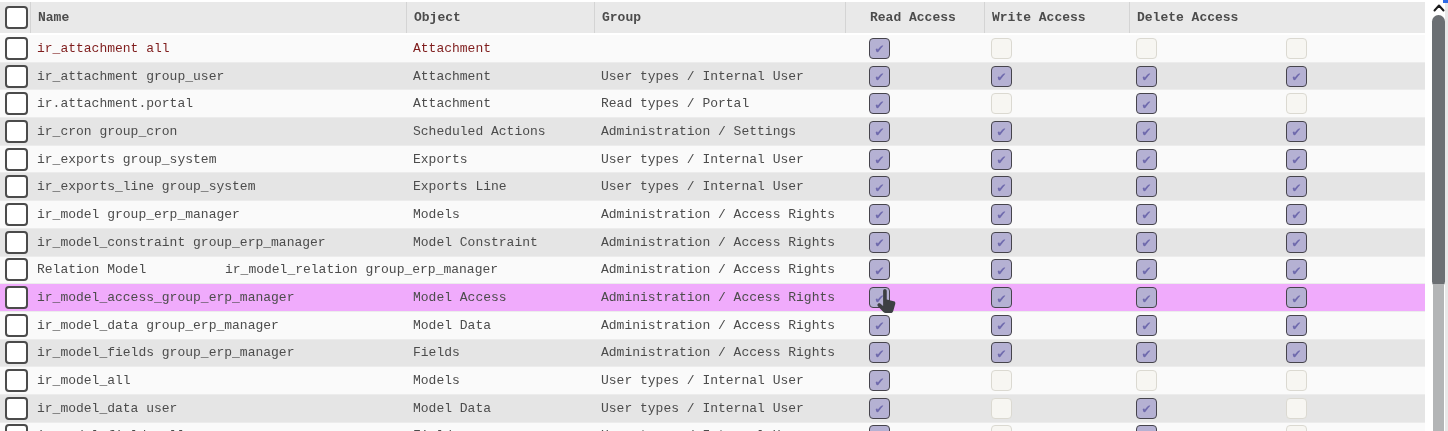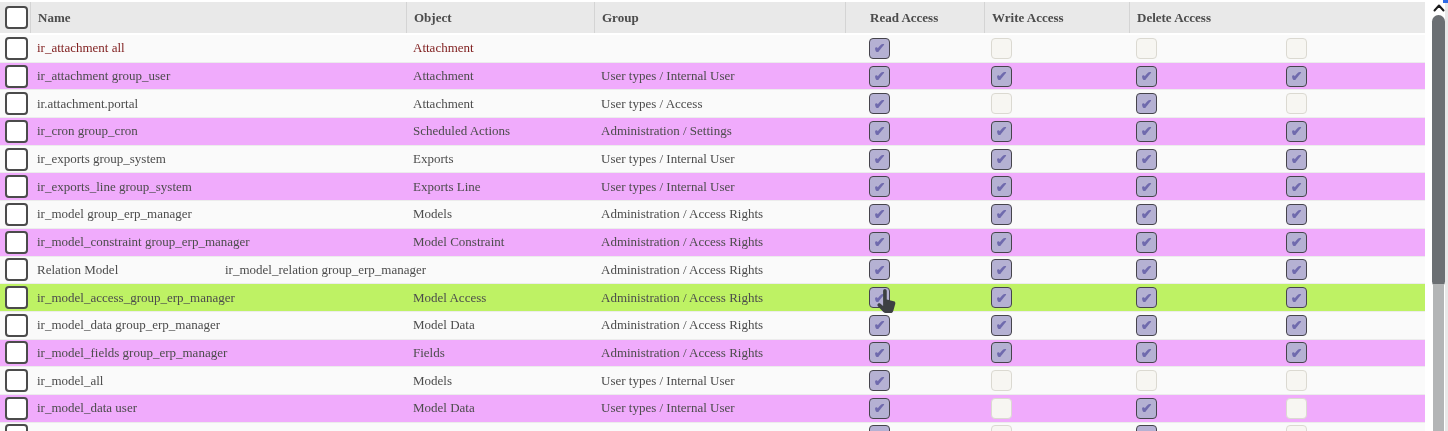--- a/index.html
+++ b/index.html
@@ -1,34 +1,34 @@
 <!DOCTYPE html>
 <html><head>
 <meta charset="utf-8">
 <style>
   html,body{margin:0;padding:0;background:#fff;}
   .stage{
     position:relative;width:1448px;height:431px;overflow:hidden;
-    font-family:Liberation Serif, serif;font-size:13px;color:#4c4c4c;
+    font-family:Liberation Mono, monospace;font-size:13px;color:#4c4c4c;
     background:#fff;
   }
   
   .listview{position:absolute;left:0;top:2px;width:1425px;}
   .lv-header{
     display:flex;align-items:center;height:31px;background:#e9e9e9;
     font-weight:bold;color:#4c4c4c;margin-bottom:2px;
   }
   .lv-header .cell{border-left:1px solid #d4d4d4;height:100%;display:flex;align-items:center;box-sizing:border-box;}
   .lv-header .cell:first-child{border-left:none;}
   .lv-body .row{
     display:flex;align-items:center;height:27.7px;box-sizing:border-box;
-    border-bottom:1px solid #ececec;background:#f0abfc;
+    border-bottom:1px solid #ececec;background:#e5e5e5;
   }
   .lv-body .row:nth-child(odd){background:#fafafa;}
-  .lv-body .row.hovered{background:#bef264;}
+  .lv-body .row.hovered{background:#f0abfc;}
   .cell{flex:0 0 auto;box-sizing:border-box;padding-left:7px;overflow:hidden;white-space:nowrap;display:flex;align-items:center;height:100%;}
   .col-select{width:30px;padding-left:5px;}
   .col-name{width:376px;}
   .col-object{width:188px;}
   .col-group{width:251px;}
   .col-read{width:139px;padding-left:24px;}
   .col-write{width:145px;}
   .col-create{width:150px;}
   .col-delete{width:158px;}
   .row.highlighted .col-name,
@@ -138,21 +138,21 @@
             </span>
       </div>
     </div>
 
     <div class="row">
       <div class="cell col-select">
         <span class="selbox"></span>
       </div>
       <div class="cell col-name">ir.attachment.portal</div>
       <div class="cell col-object">Attachment</div>
-      <div class="cell col-group">User types / Access</div>
+      <div class="cell col-group">Read types / Portal</div>
       <div class="cell col-read">
         <span class="cb checked">
               <span class="check">✔</span>
             </span>
       </div>
       <div class="cell col-write">
         <span class="cb unchecked">
               <span class="check">✔</span>
             </span>
       </div>

